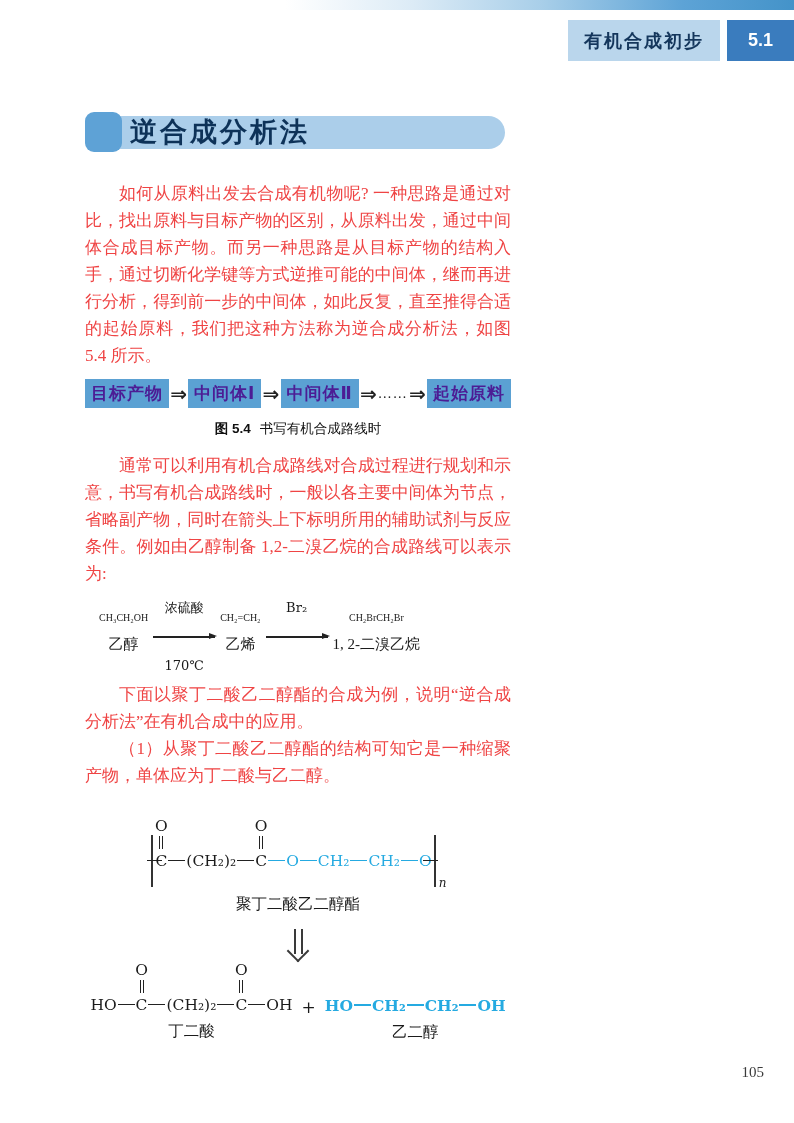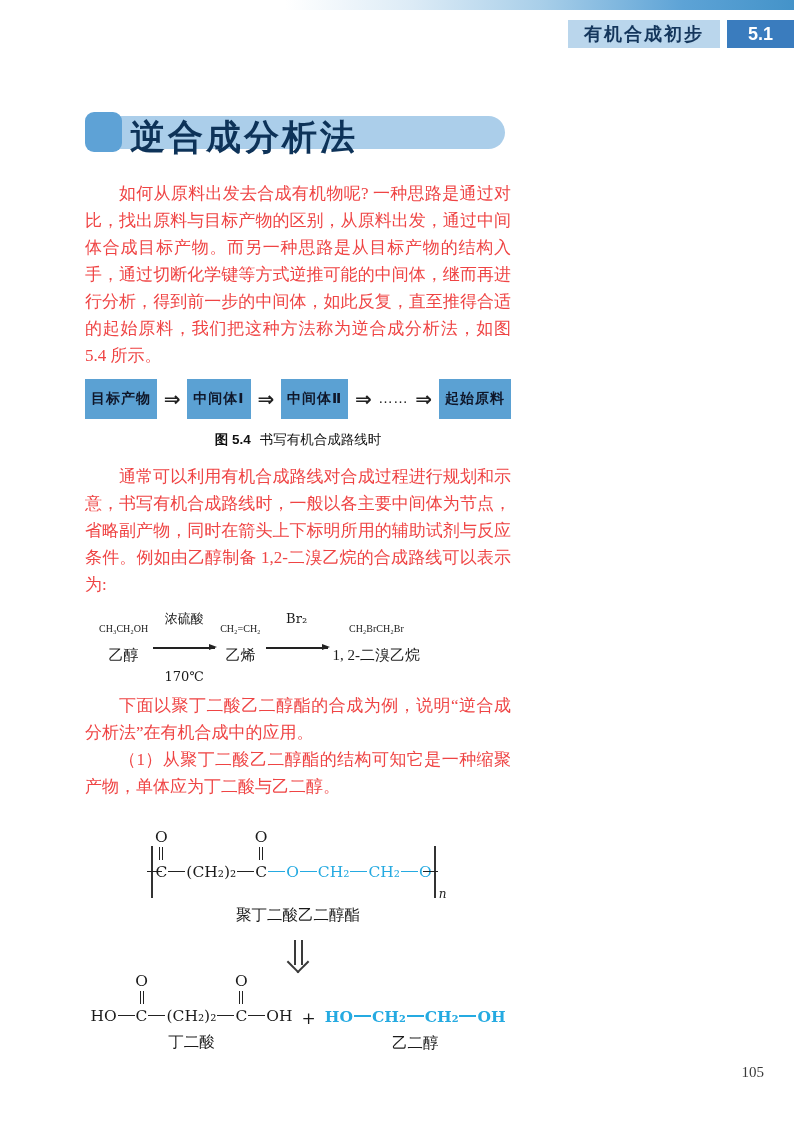--- a/index.html
+++ b/index.html
@@ -4,48 +4,48 @@
 <style>
   * { margin:0; padding:0; box-sizing:border-box; }
   body { background:#888; font-family:"Liberation Serif","DejaVu Serif",serif; }
   .page { position:relative; width:794px; height:1123px; background:#fff; margin:0 auto; overflow:hidden; }
 
   
   .top-bar { position:absolute; top:0; left:0; width:794px; height:10px;
     background:linear-gradient(90deg,#ffffff 0%,#ffffff 36%,#dcebf6 52%,#a9cfe9 68%,#5da3d6 86%,#4493c9 100%); }
 
   
-  .header-row { position:absolute; top:20px; right:0; display:flex; align-items:stretch; height:28px; }
+  .header-row { position:absolute; top:20px; right:0; display:flex; align-items:stretch; height:41px; }
   .chapter-box { background:#bad6ec; color:#14365c; display:flex; align-items:center;
     font-family:"Liberation Sans","DejaVu Sans",sans-serif; font-weight:bold; font-size:18px;
     letter-spacing:2px; padding:0 16px; }
   .section-box { background:#3a7cbe; color:#ffffff; width:67px; margin-left:7px;
     display:flex; align-items:center; justify-content:center;
     font-family:"Liberation Sans","DejaVu Sans",sans-serif; font-weight:bold; font-size:18px; }
 
   
   .title-bar { position:absolute; top:112px; left:85px; width:420px; height:40px; }
   .title-pill { position:absolute; left:18px; top:4px; width:402px; height:33px;
     background:#abceea; border-radius:17px; }
   .title-accent { position:absolute; left:0; top:0; width:37px; height:40px;
     background:#5ea2d6; border-radius:9px; }
   .title-text { position:absolute; left:45px; top:2px;
     font-family:"Liberation Sans","DejaVu Sans",sans-serif; font-weight:bold;
-    font-size:35px; color:#0d3258; letter-spacing:3px; }
+    font-size:27px; color:#0d3258; letter-spacing:3px; }
 
   
   .content { position:absolute; left:85px; top:180px; width:426px; }
   .content p { font-size:17px; line-height:27px; color:#ef4444; text-align:justify; text-indent:2em; }
 
   
   .flow-fig { margin:10px 0 0 0; }
   .flow-row { display:flex; align-items:center; justify-content:space-between; }
-  .flow-box { background:#5ba1d3; color:#0f172a; white-space:nowrap;
+  .flow-box { background:#5ba1d3; color:#4c1d95; white-space:nowrap;
     font-family:"Liberation Sans","DejaVu Sans",sans-serif; font-weight:bold;
-    font-size:14px; letter-spacing:1px; padding:11px 6px; }
+    font-size:17px; letter-spacing:1px; padding:3px 6px; }
   .flow-arrow { font-family:"DejaVu Sans",sans-serif; font-size:20px; color:#222; font-weight:bold; }
   .flow-ellipsis { font-size:14px; color:#222; letter-spacing:1px; }
   .fig-caption { text-align:center; margin-top:12px; font-size:13.5px; color:#111; }
   .fig-caption .cl { font-family:"Liberation Sans","DejaVu Sans",sans-serif; font-weight:bold; margin-right:9px; }
 
   .mt14 { margin-top:14px; }
 
   
   .rxn { display:flex; align-items:flex-start; margin:12px 0 6px 14px; }
   .rxn-col { display:flex; flex-direction:column; align-items:center; padding-top:6px; }

